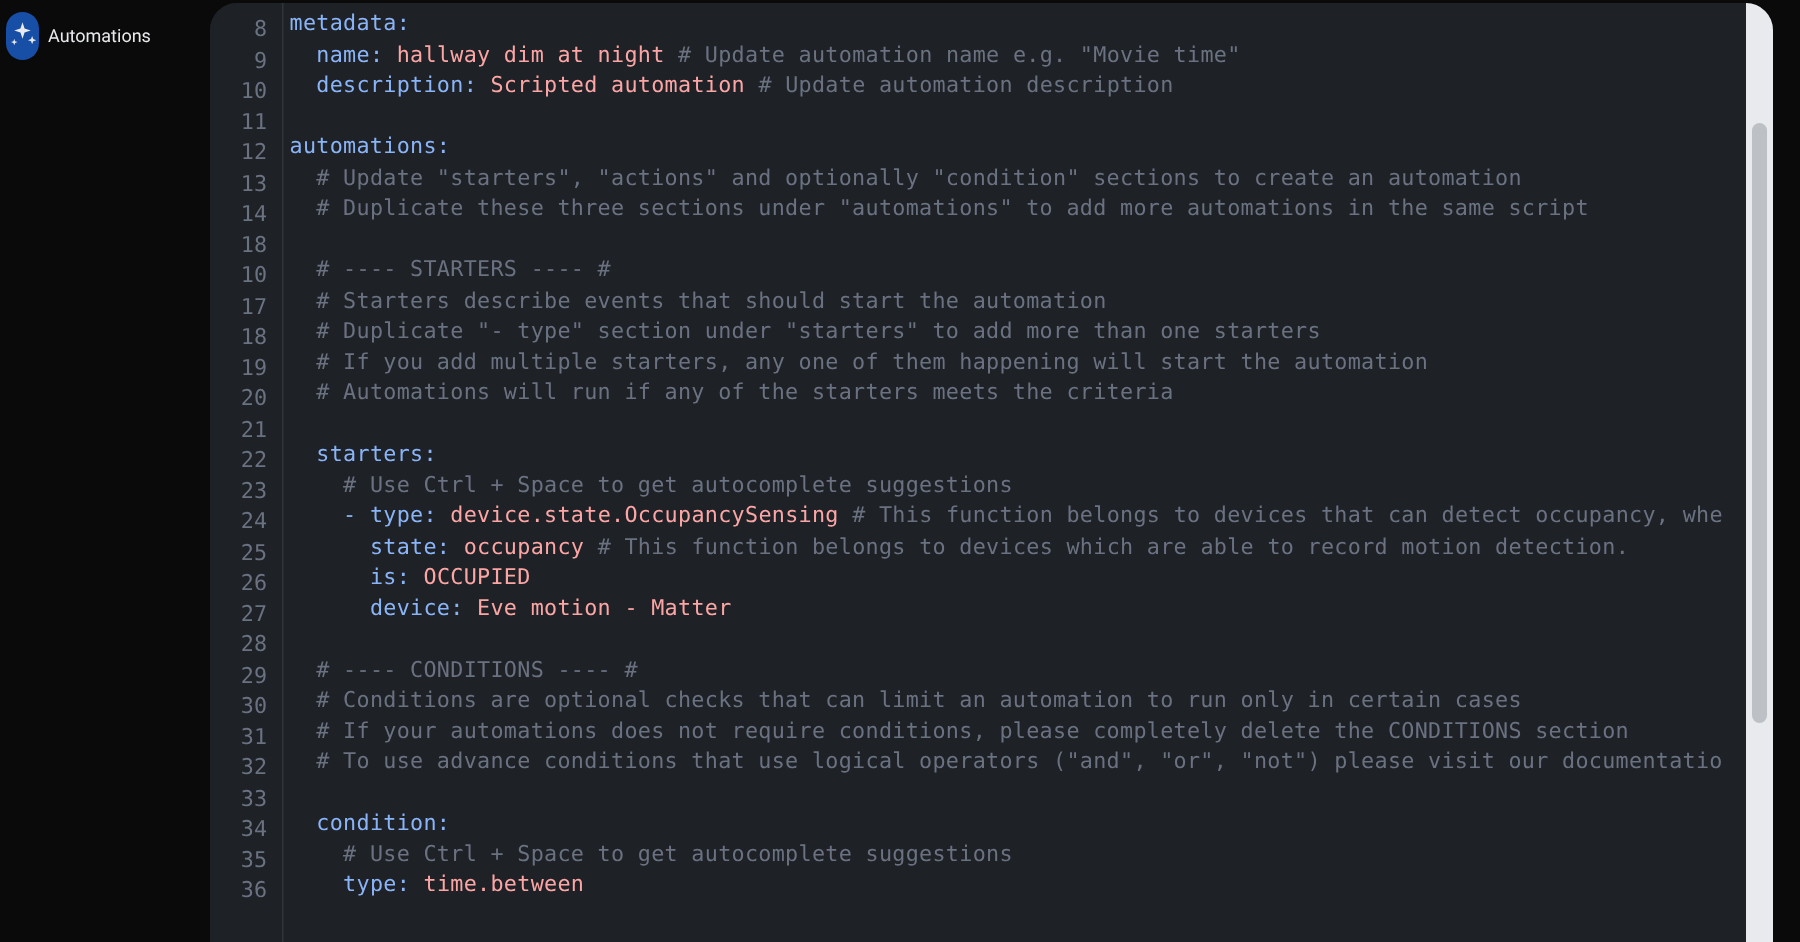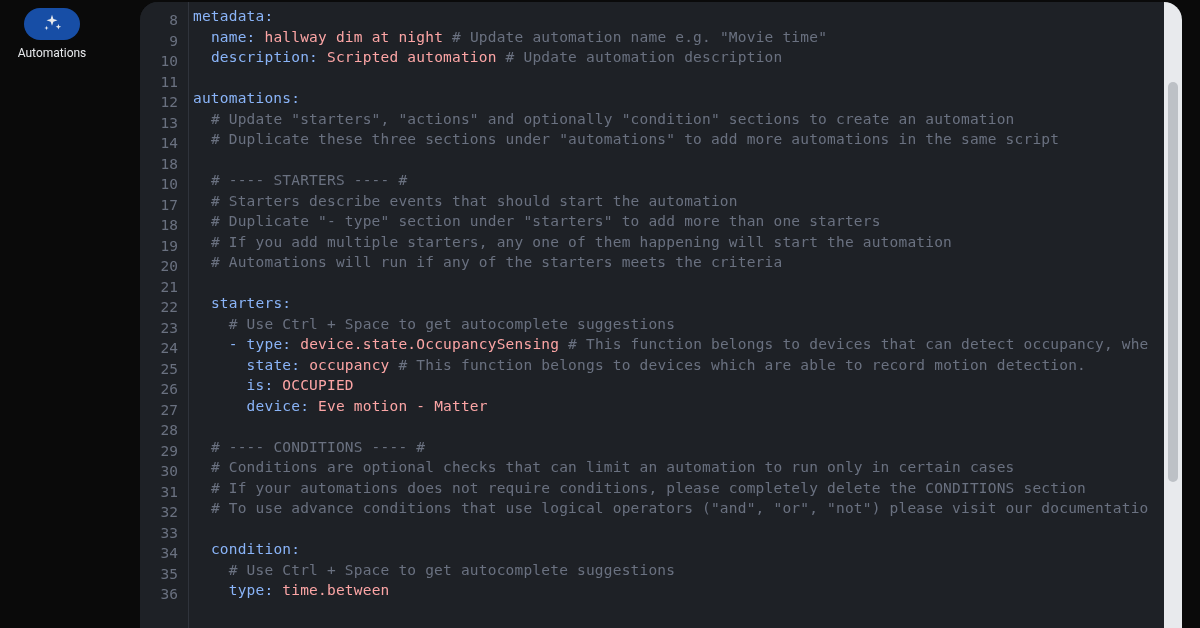--- a/index.html
+++ b/index.html
@@ -12,21 +12,21 @@
   display: flex;
 }
 .sidebar {
   width: 104px;
   background: #0a0a0a;
   padding-top: 4px;
   flex-shrink: 0;
 }
 .nav-item {
   display: flex;
-  flex-direction: column;
+  flex-direction: row;
   align-items: center;
   gap: 6px;
   padding: 4px;
   cursor: pointer;
 }
 .nav-icon {
   width: 56px;
   height: 32px;
   background: #174ea6;
   border-radius: 16px;

